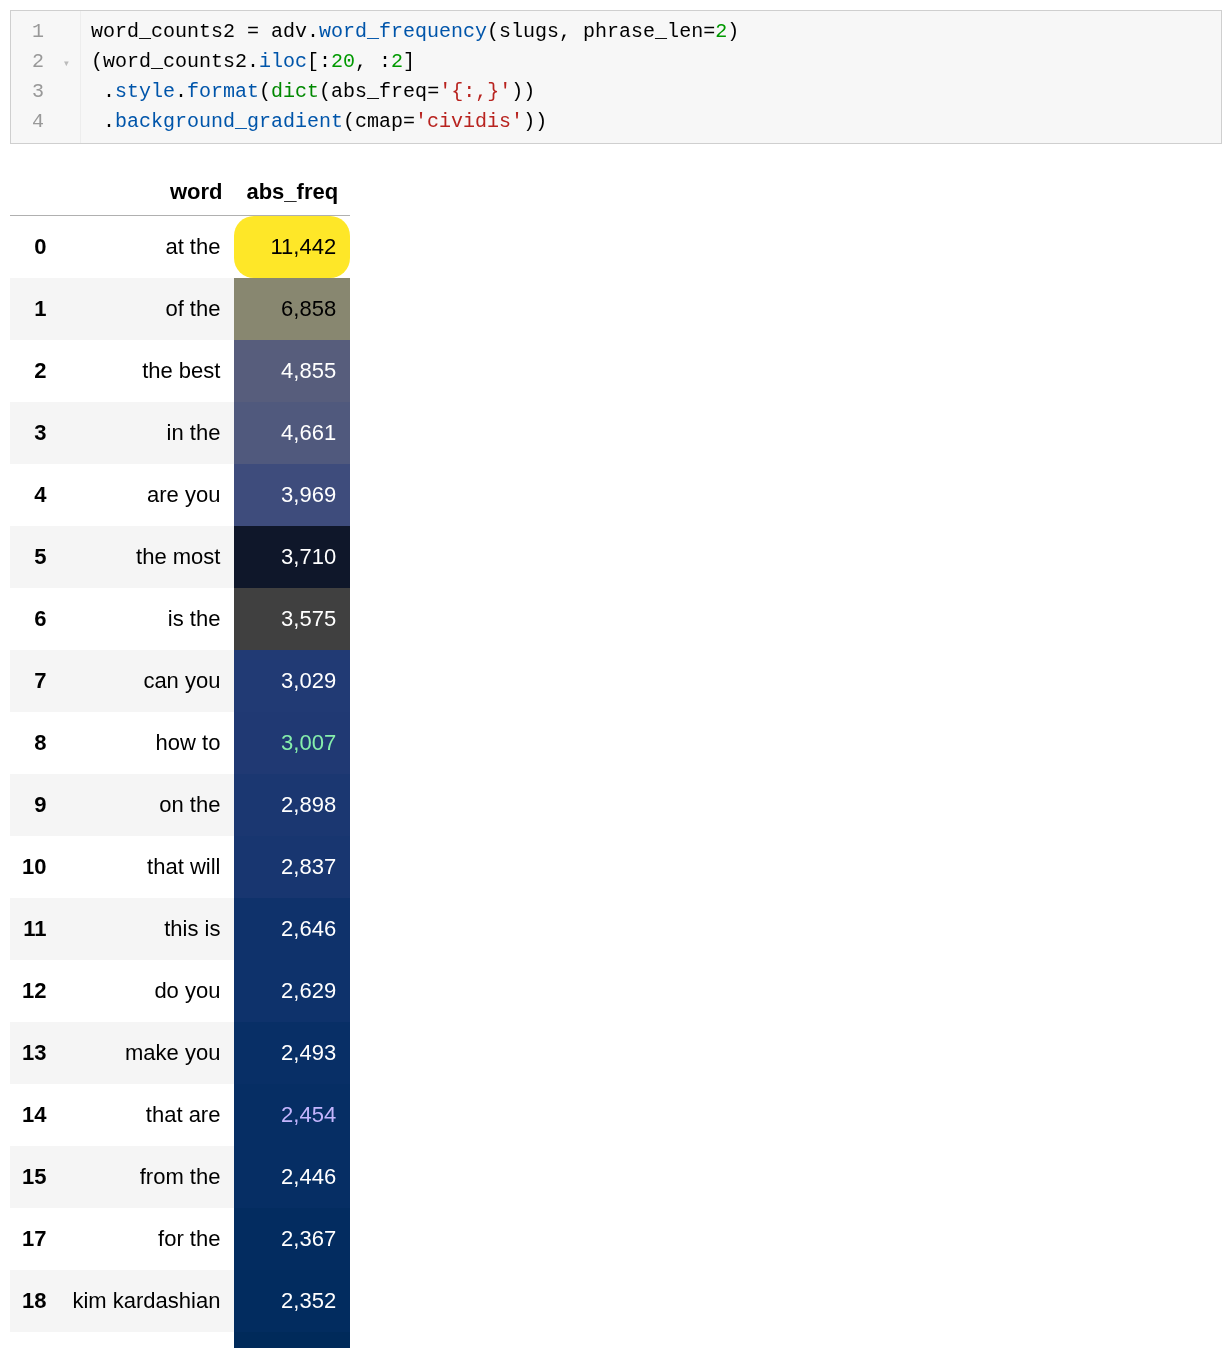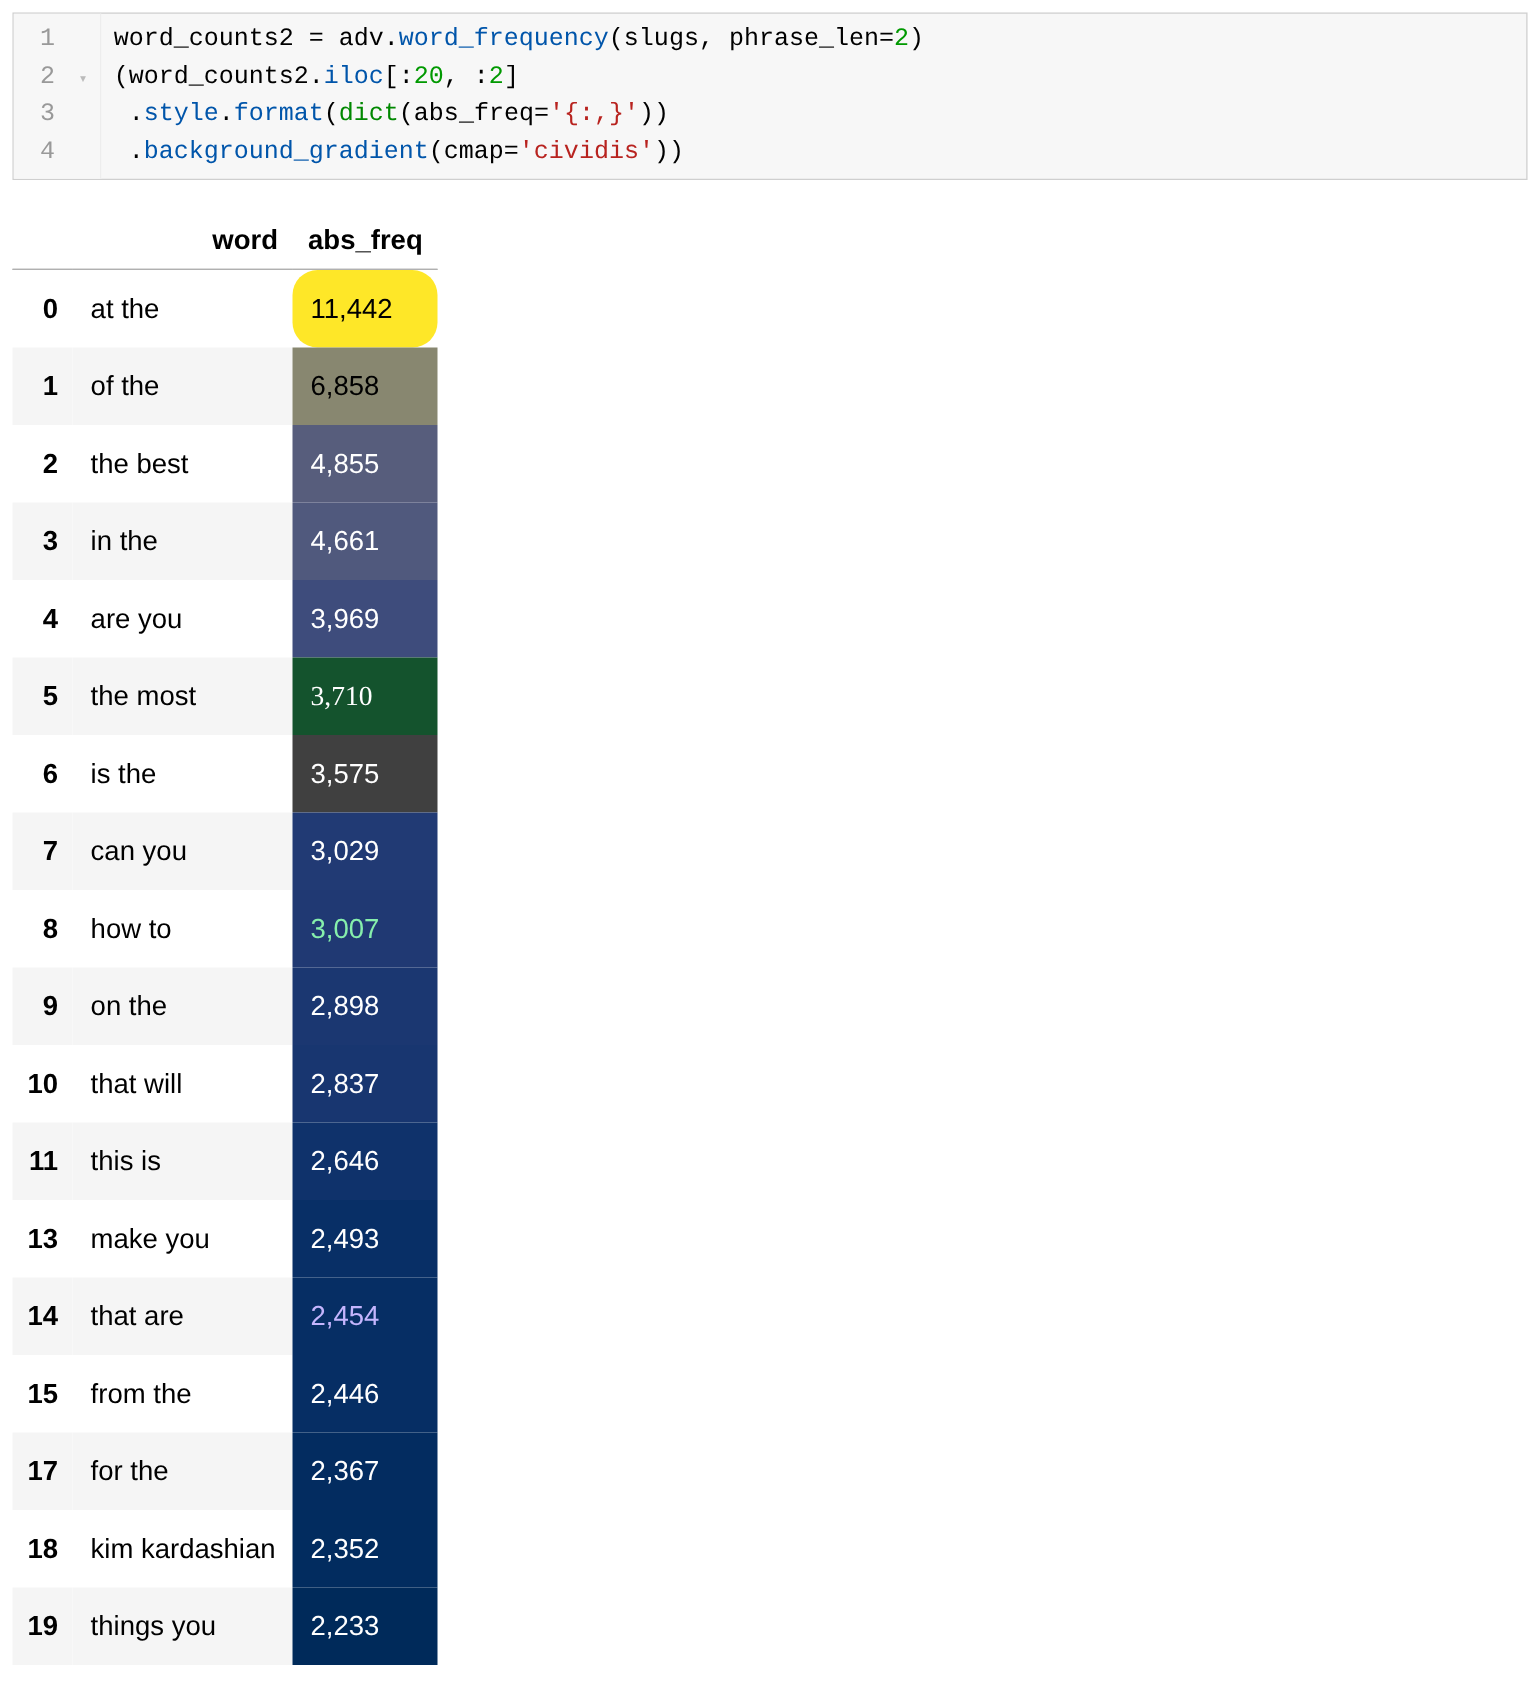--- a/index.html
+++ b/index.html
@@ -69,21 +69,21 @@
   }
   table.styled thead th.idx { border-bottom: 1px solid #b0b0b0; background:#fff; }
   table.styled tbody th {
     text-align: right;
     padding: 10px 12px;
     font-weight: 700;
     background: #fff;
   }
   table.styled tbody tr:nth-child(even) th { background: #f5f5f5; }
   table.styled tbody td {
-    text-align: left;
+    text-align: right;
     padding: 18px 14px;
     margin-top: 46px;
   }
   table.styled tbody td.word-cell {
     background: #fff;
     color: #000;
   }
   table.styled tbody tr:nth-child(even) td.word-cell { background: #f5f5f5; }
   table.styled tbody td.freq-cell {
     min-width: 100px;
@@ -133,21 +133,21 @@
           <td class="freq-cell" style="background-color: rgb(80, 89, 125); color: rgb(255, 255, 255);">4,661</td>
         </tr>
         <tr>
           <th>4</th>
           <td class="word-cell">are you</td>
           <td class="freq-cell" style="background-color: rgb(62, 76, 124); color: rgb(255, 255, 255);">3,969</td>
         </tr>
         <tr>
           <th>5</th>
           <td class="word-cell">the most</td>
-          <td class="freq-cell" style="background-color: #14532d; color: rgb(255, 255, 255); font-family: Liberation Serif, serif;">3,710</td>
+          <td class="freq-cell" style="background-color: #0f172a; color: rgb(255, 255, 255);">3,710</td>
         </tr>
         <tr>
           <th>6</th>
           <td class="word-cell">is the</td>
           <td class="freq-cell" style="background-color: #404040; color: rgb(255, 255, 255);">3,575</td>
         </tr>
         <tr>
           <th>7</th>
           <td class="word-cell">can you</td>
           <td class="freq-cell" style="background-color: rgb(33, 58, 116); color: rgb(255, 255, 255);">3,029</td>
@@ -166,20 +166,25 @@
           <th>10</th>
           <td class="word-cell">that will</td>
           <td class="freq-cell" style="background-color: rgb(24, 54, 112); color: rgb(255, 255, 255);">2,837</td>
         </tr>
         <tr>
           <th>11</th>
           <td class="word-cell">this is</td>
           <td class="freq-cell" style="background-color: rgb(15, 50, 107); color: rgb(255, 255, 255);">2,646</td>
         </tr>
         <tr>
+          <th>12</th>
+          <td class="word-cell">do you</td>
+          <td class="freq-cell" style="background-color: rgb(14, 50, 107); color: rgb(255, 255, 255);">2,629</td>
+        </tr>
+        <tr>
           <th>13</th>
           <td class="word-cell">make you</td>
           <td class="freq-cell" style="background-color: rgb(8, 47, 102); color: rgb(255, 255, 255);">2,493</td>
         </tr>
         <tr>
           <th>14</th>
           <td class="word-cell">that are</td>
           <td class="freq-cell" style="background-color: rgb(6, 46, 100); color: #c4b5fd;">2,454</td>
         </tr>
         <tr>

